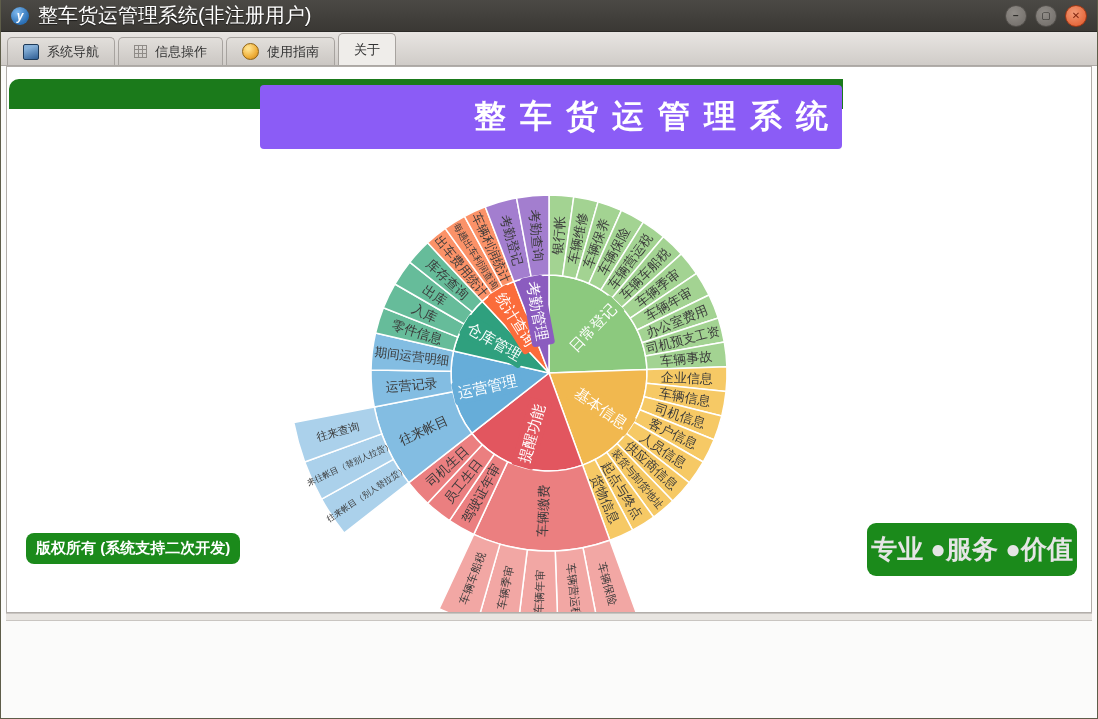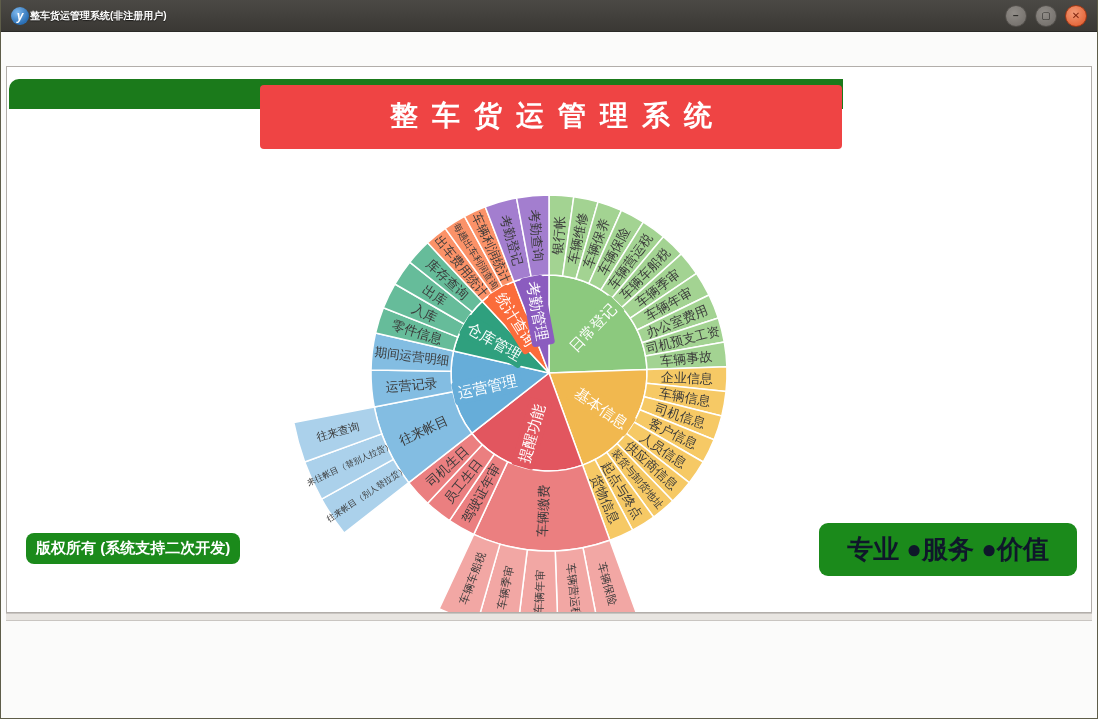--- a/index.html
+++ b/index.html
@@ -8,21 +8,21 @@
   .window{position:absolute;inset:0;box-sizing:border-box;border:1px solid #5E5D49;border-top:none;background:#FBFBFA;}
 
   
   .titlebar{position:absolute;left:0;top:0;right:0;height:32px;
     background:linear-gradient(#4B4945,#3A3834);border-bottom:1px solid #2B2A27;
     display:flex;align-items:center;padding:0 10px;box-sizing:border-box;}
   .app-icon{width:18px;height:18px;border-radius:50%;flex:0 0 auto;
     background:radial-gradient(circle at 35% 30%,#7FB9EE,#2A6FB5 70%);
     color:#fff;font-weight:bold;font-style:italic;font-size:12px;
     display:flex;align-items:center;justify-content:center;}
-  .title-text{color:#FFF;font-weight:bold;font-size:10px;margin-left:1px;
+  .title-text{color:#FFF;font-weight:normal;font-size:20px;margin-left:9px;
     text-shadow:0 1px 1px rgba(0,0,0,.6);}
   .win-controls{margin-left:auto;display:flex;gap:8px;}
   .win-btn{width:22px;height:22px;border-radius:50%;box-sizing:border-box;
     display:flex;align-items:center;justify-content:center;font-size:10px;font-weight:bold;cursor:default;}
   .win-btn.minimize,.win-btn.maximize{background:radial-gradient(circle at 40% 35%,#918D88,#6E6A66);
     border:1px solid #524F4B;color:#2B2A27;}
   .win-btn.close{background:radial-gradient(circle at 40% 35%,#F29B77,#E05526);
     border:1px solid #9E3715;color:#7E2610;}
 
   
@@ -42,46 +42,63 @@
   .icon-coin{width:15px;height:15px;border-radius:50%;
     background:radial-gradient(circle at 35% 30%,#FFE08A 10%,#EFAF3A 60%,#C67F1E);
     border:1px solid #8F6212;}
 
   
   .main-panel{position:absolute;left:5px;right:5px;top:66px;height:547px;box-sizing:border-box;
     background:#FFF;border:1px solid #B2AEAA;overflow:hidden;}
   .banner-bar{position:absolute;left:2px;top:12px;width:834px;height:30px;
     background:#1B7A1B;border-radius:10px 0 0 0;z-index:2;}
   .banner-title{position:absolute;left:253px;top:18px;width:582px;height:64px;box-sizing:border-box;
-    background:#ef4444;border-radius:4px;color:#FFF;font-size:28px;font-weight:bold;
-    letter-spacing:14px;text-indent:14px;text-align:center;line-height:62px;z-index:2;white-space:nowrap;}
+    background:#8b5cf6;border-radius:4px;color:#FFF;font-size:32px;font-weight:bold;
+    letter-spacing:14px;text-indent:14px;text-align:right;line-height:62px;z-index:2;white-space:nowrap;}
   #sunburst{position:absolute;left:0;top:0;z-index:1;}
   #sunburst text{font-family:"Liberation Sans","DejaVu Sans",sans-serif;}
   .copyright{position:absolute;left:19px;top:466px;z-index:3;background:#1B8A1B;color:#FFF;
     font-size:15px;font-weight:bold;padding:6px 10px;border-radius:8px;white-space:nowrap;}
-  .slogan{position:absolute;right:14px;top:456px;z-index:3;background:#1B8A1B;color:#0f172a;
-    font-size:26px;font-weight:bold;padding:9px 28px;border-radius:9px;white-space:nowrap;}
+  .slogan{position:absolute;right:14px;top:456px;z-index:3;background:#1B8A1B;color:#e5e5e5;
+    font-size:26px;font-weight:bold;padding:9px 4px;border-radius:9px;white-space:nowrap;}
   .bottom-strip{position:absolute;left:5px;right:5px;top:613px;height:6px;
     background:#E8E5E1;border-top:1px solid #C9C5C1;border-bottom:1px solid #C9C5C1;}
 </style>
 </head>
 <body>
 
 <div class="window">
 
   <div class="titlebar">
     <span class="app-icon">y</span>
     <span class="title-text">整车货运管理系统(非注册用户)</span>
     <div class="win-controls" id="win-controls">
         <div class="win-btn minimize">−</div>
         <div class="win-btn maximize">▢</div>
         <div class="win-btn close">✕</div>
       </div>
   </div>
 
+  <div class="tabbar" id="tabbar">
+      <div class="tab">
+        <span class="icon-nav"></span>
+        <span>系统导航</span>
+      </div>
+      <div class="tab">
+        <span class="icon-grid"></span>
+        <span>信息操作</span>
+      </div>
+      <div class="tab">
+        <span class="icon-coin"></span>
+        <span>使用指南</span>
+      </div>
+      <div class="tab active">
+        <span>关于</span>
+      </div>
+    </div>
 
   <div class="main-panel">
     <div class="banner-bar"></div>
     <div class="banner-title">整车货运管理系统</div>
     <svg id="sunburst" width="1086" height="545">
         <g>
           <path d="M 542 306 L 542 208 A 98 98 0 0 1 639.9403010478713 302.5798493231549 Z" fill="#8CC97E" stroke="#FFFFFF" stroke-width="1.5" stroke-linejoin="round"></path>
           <path d="M 542 128 A 178 178 0 0 1 566.7728119708917 129.73228376400047 L 555.6389638940864 208.95372926332612 A 98 98 0 0 0 542 208 Z" fill="#A3D392" stroke="#FFFFFF" stroke-width="1.5" stroke-linejoin="round"></path>
           <path d="M 566.7728119708917 129.73228376400047 A 178 178 0 0 1 591.0634493354258 134.89541812297924 L 569.0124608700659 211.79635379804475 A 98 98 0 0 0 555.6389638940864 208.95372926332612 Z" fill="#A3D392" stroke="#FFFFFF" stroke-width="1.5" stroke-linejoin="round"></path>
           <path d="M 591.0634493354258 134.89541812297924 A 178 178 0 0 1 614.3991224674925 143.38890853961703 L 581.8601910214284 216.47254515102512 A 98 98 0 0 0 569.0124608700659 211.79635379804475 Z" fill="#A3D392" stroke="#FFFFFF" stroke-width="1.5" stroke-linejoin="round"></path>

